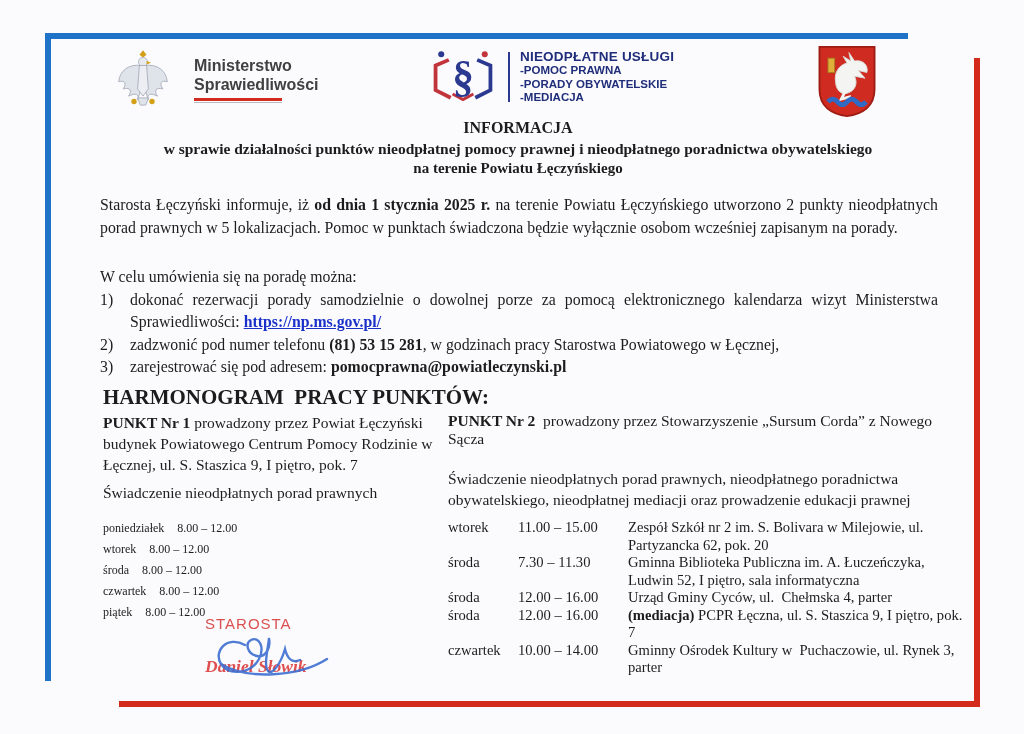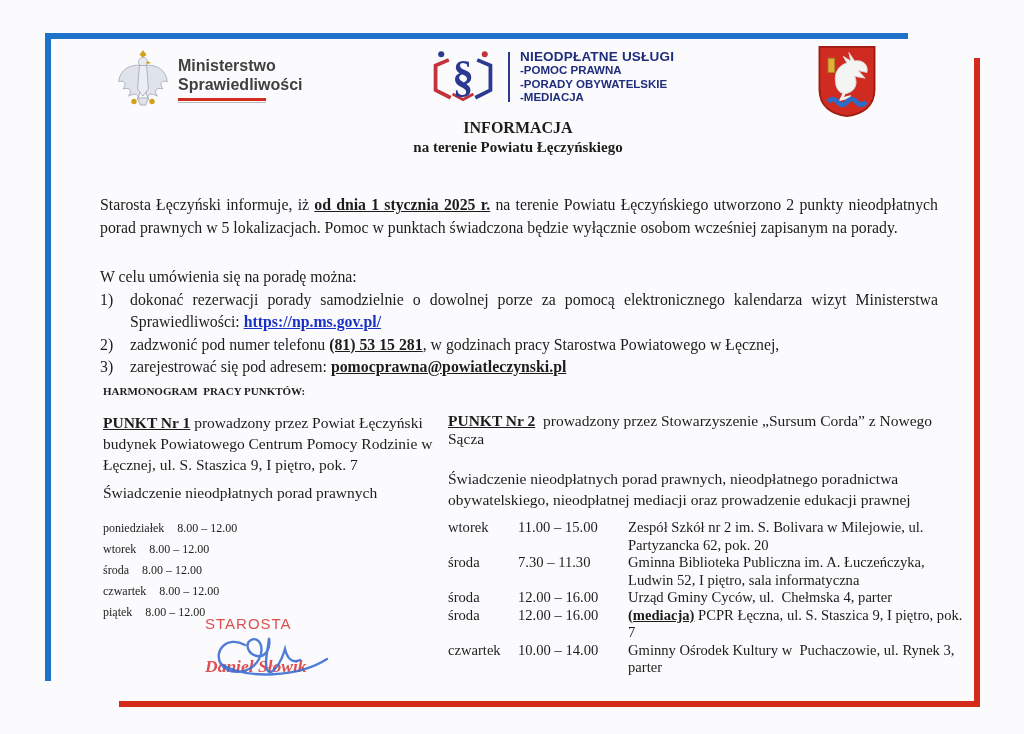--- a/index.html
+++ b/index.html
@@ -10,49 +10,49 @@
     color:#1c1c1c;
   }
   .abs{position:absolute;}
   
   .b-top  {left:45px;  top:33px;  width:863px; height:6px;  background:#1e73c8;}
   .b-left {left:45px;  top:33px;  width:6px;   height:648px;background:#1e73c8;}
   .b-right{left:974px; top:58px;  width:6px;   height:649px;background:#d42a1c;}
   .b-bot  {left:119px; top:701px; width:861px; height:6px;  background:#d42a1c;}
 
   
-  .ministry{left:116px;top:48px;display:flex;align-items:flex-start;gap:8px;font-family:"Liberation Sans",sans-serif;}
+  .ministry{left:116px;top:48px;display:flex;align-items:flex-start;gap:24px;font-family:"Liberation Sans",sans-serif;}
   .ministry .txt{font-size:16px;font-weight:600;color:#404040;line-height:19px;padding-top:8px;}
   .ms-underline{width:88px;height:5px;margin-top:4px;
     background:linear-gradient(#d22b20 0 55%, #ffffff 55% 70%, #b6bac2 70% 100%);}
   .services{left:428px;top:46px;display:flex;align-items:center;gap:10px;font-family:"Liberation Sans",sans-serif;}
   .services .divider{width:2px;height:50px;background:#2b3990;}
   .services .s-title{font-size:13.5px;font-weight:bold;color:#1f2d7a;letter-spacing:.2px;}
   .services .s-item{font-size:11.5px;font-weight:bold;color:#1f2d7a;line-height:13.5px;}
   .coa{left:816px;top:44px;}
 
   
   .title-block{left:94px;top:119px;width:848px;text-align:center;font-weight:bold;}
   .title-line1{font-size:16px;}
   .title-line2{font-size:15.5px;margin-top:3px;}
   .title-line3{font-size:15px;margin-top:2px;}
 
   
   .intro{left:100px;top:193px;width:838px;font-size:15.8px;line-height:23px;text-align:justify;}
-  .bold{font-weight:bold;text-decoration:underline;}
+  .bold{font-weight:bold;}
   .pre{white-space:pre-wrap;}
 
   
   .booking{left:100px;top:266px;width:838px;font-size:15.8px;line-height:22.5px;}
   .booking .item{display:flex;}
   .booking .marker{width:30px;flex:0 0 30px;}
   .booking .body{flex:1;text-align:justify;}
   .link{color:#1a31c9;font-weight:bold;}
 
-  .harmo{left:103px;top:385px;font-size:11px;font-weight:bold;white-space:pre-wrap;}
+  .harmo{left:103px;top:385px;font-size:21px;font-weight:bold;white-space:pre-wrap;}
 
   
   .p1-desc{left:103px;top:412px;width:348px;font-size:15.5px;line-height:21px;}
   .p1-serv{left:103px;top:484px;width:348px;font-size:15.5px;}
   .p1-sched{left:103px;top:518px;font-size:12px;line-height:21px;}
   .p1-sched .time{margin-left:13px;}
   .p2-desc{left:448px;top:412px;width:524px;font-size:15.5px;white-space:nowrap;}
   .p2-serv{left:448px;top:468px;width:478px;font-size:15.5px;line-height:21px;}
   .p2-table{left:448px;top:519px;width:516px;font-size:14.6px;line-height:17.5px;}
   .p2-row{display:grid;grid-template-columns:64px 102px 1fr;column-gap:6px;}
@@ -118,20 +118,21 @@
     <path d="M3,3 H61 V48 C61,66 48,74 32,76 C16,74 3,66 3,48 Z" fill="#cf2b20" stroke="#9e1c13" stroke-width="2"></path>
     <rect x="12" y="15" width="7" height="15" fill="#e0b13a" stroke="#a87f1f" stroke-width="1"></rect>
     <path d="M20,40 C18,30 24,22 32,20 L28,13 L36,18 L34,9 L40,18 C48,16 55,22 53,30 L44,28 L51,36 L40,34 C44,42 40,50 32,52 C26,54 20,48 20,40 Z" fill="#f4f4f2" stroke="#d8d8d4" stroke-width="1"></path>
     <path d="M30,50 L26,58 L34,56 L32,62" stroke="#f4f4f2" stroke-width="3" fill="none"></path>
     <path d="M12,61 q5,-6 10,0 t10,0 t10,0 t10,0" fill="none" stroke="#2f6bc4" stroke-width="5"></path>
   </svg>
 </div>
 
 <div class="abs title-block">
   <div class="title-line1">INFORMACJA</div>
+  <div class="title-line2">w sprawie działalności punktów nieodpłatnej pomocy prawnej i nieodpłatnego poradnictwa obywatelskiego</div>
   <div class="title-line3">na terenie Powiatu Łęczyńskiego</div>
 </div>
 
 <div class="abs intro"><span class="pre">Starosta Łęczyński informuje, iż </span><span class="bold pre">od dnia 1 stycznia 2025 r.</span><span class="pre"> na terenie Powiatu Łęczyńskiego utworzono 2 punkty nieodpłatnych porad prawnych w 5 lokalizacjach. Pomoc w punktach świadczona będzie wyłącznie osobom wcześniej zapisanym na porady.</span></div>
 
 <div class="abs booking">
   <div>W celu umówienia się na poradę można:</div>
   <div class="item">
     <span class="marker">1)</span>
     <span class="body"><span class="pre">dokonać rezerwacji porady samodzielnie o dowolnej porze za pomocą elektronicznego kalendarza wizyt Ministerstwa Sprawiedliwości: </span><a class="link" href="#">https://np.ms.gov.pl/</a></span>

